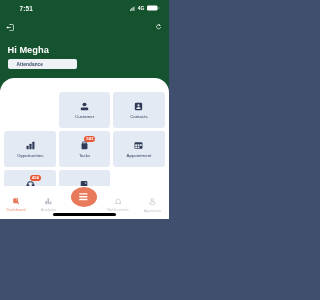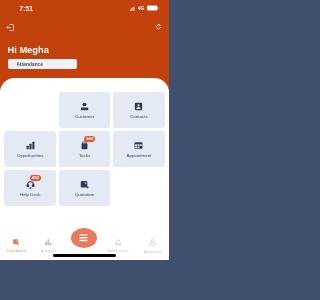--- a/index.html
+++ b/index.html
@@ -1,18 +1,18 @@
 <!DOCTYPE html>
 <html><head>
 <meta charset="utf-8">
 <style>
   * { margin:0; padding:0; box-sizing:border-box; }
   html,body { width:169px; height:300px; overflow:hidden; }
   body { font-family:"Liberation Sans", sans-serif; background:#414f6e; }
-  .phone { position:relative; width:169px; height:260px; background:#c2410c; }
+  .phone { position:relative; width:169px; height:219px; background:#14532d; }
 
   
   .statusbar { position:absolute; top:0; left:0; right:0; height:16px; }
   .sb-time { position:absolute; left:19.5px; top:5.6px; color:#fff; font-size:6.4px;
     font-weight:bold; letter-spacing:.15px; line-height:1; }
   .sb-right { position:absolute; right:9px; top:5px; display:flex; align-items:center; gap:2.7px; }
   .sb-net { color:#fff; font-size:5px; font-weight:bold; line-height:1; }
 
   
   .hdr-icons { position:absolute; top:23.5px; left:0; right:0; height:12px; }

